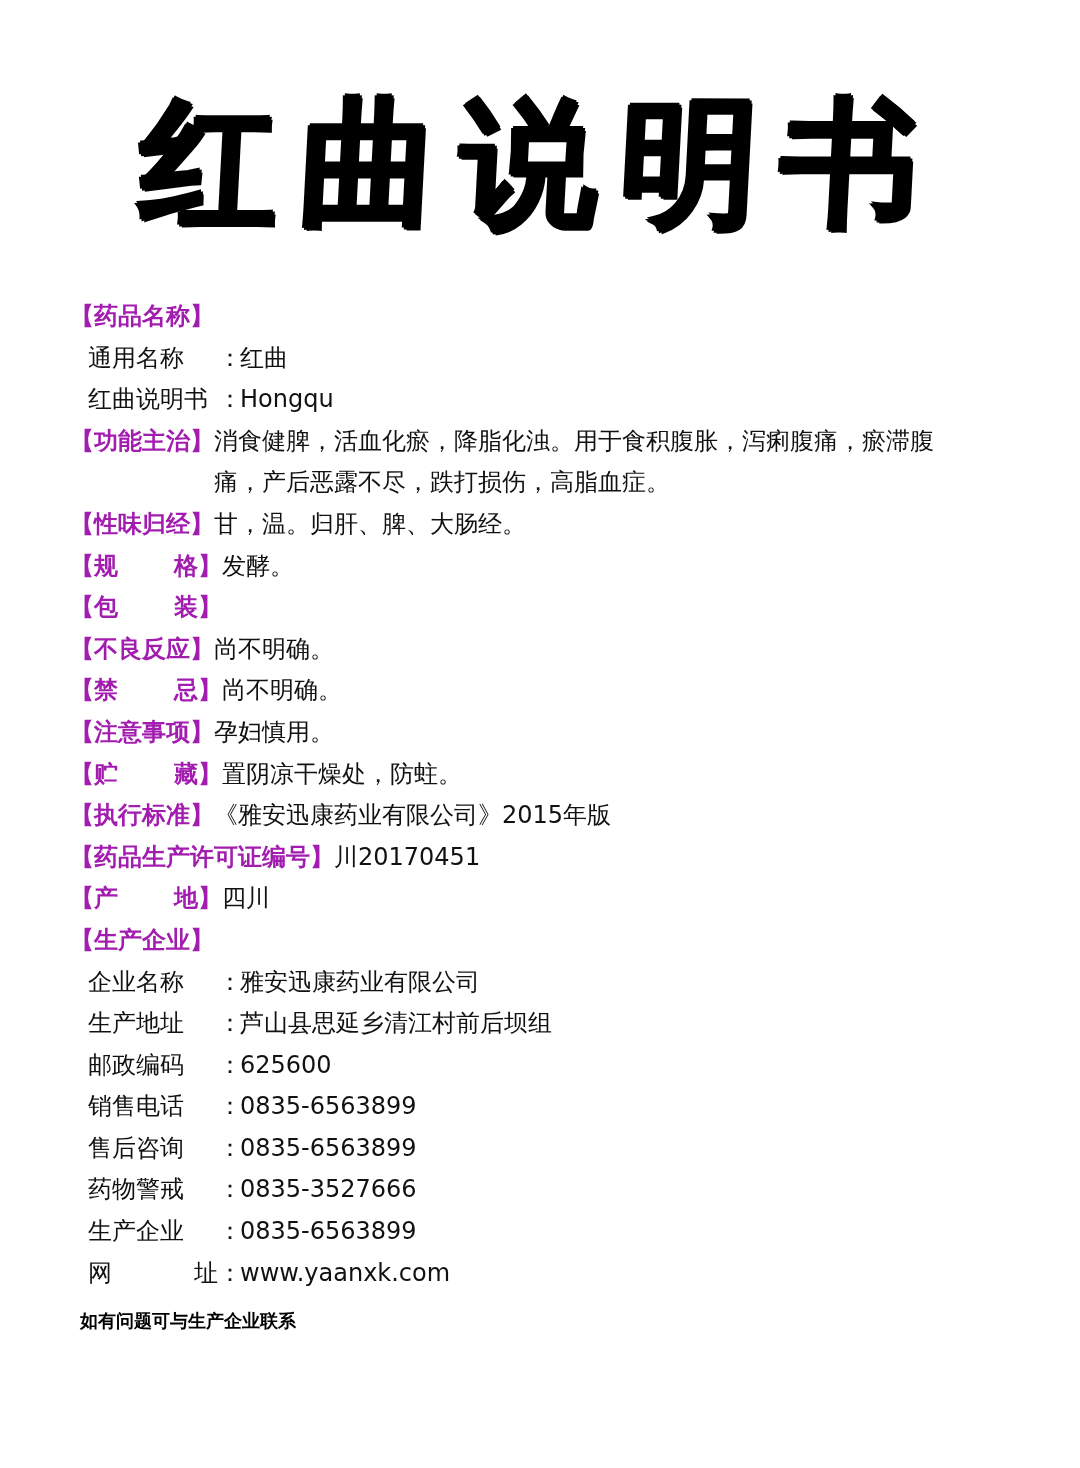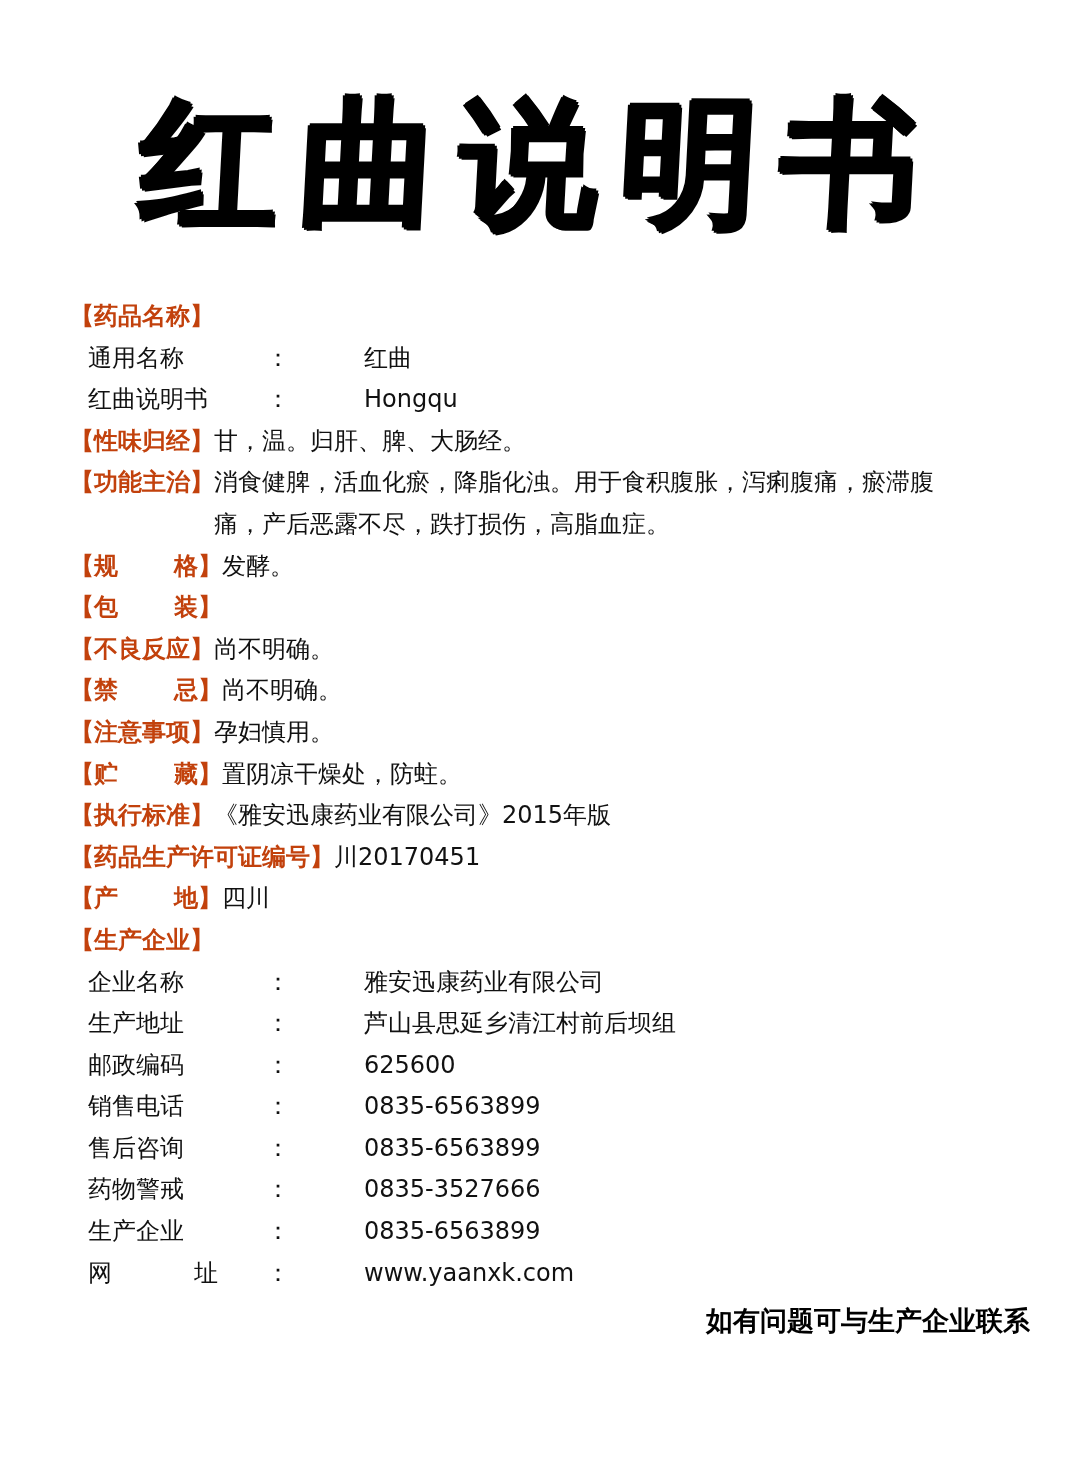--- a/index.html
+++ b/index.html
@@ -40,63 +40,60 @@
       display: flex;
       align-items: flex-start;
       font-size: 24px;
       line-height: 41.6px;
       min-height: 41.6px;
     }
     .label {
       font-weight: bold;
       white-space: pre;
       flex: 0 0 auto;
-      color: #c2410c;
+      color: #a21caf;
     }
     .label.spread {
       display: inline-flex;
       justify-content: space-between;
       width: 152px;
     }
     .value {
       flex: 1 1 auto;
       color: #111;
     }
     .row.multiline .value {
       line-height: 41.6px;
     }
     .sub-row {
       display: flex;
       font-size: 24px;
       line-height: 41.6px;
       padding-left: 18px;
-      gap: 48px;
     }
     .sub-label {
       flex: 0 0 auto;
       width: 130px;
       display: inline-flex;
       justify-content: space-between;
     }
     .sub-colon {
       flex: 0 0 auto;
       width: 22px;
     }
     .sub-value {
       flex: 1 1 auto;
-      margin-left: 28px;
     }
     .footer-note {
-      font-size: 27px;
+      font-size: 18px;
       font-weight: bold;
       line-height: 50px;
       margin-top: 2px;
       padding-left: 10px;
       color: #000;
-      text-align: right;
     }
   </style>
 </head>
 <body>
 
 <div class="title">红曲说明书</div>
 
 <div class="content">
 
   <div class="row">
@@ -104,36 +101,36 @@
   </div>
   <div class="sub-row">
     <span class="sub-label">通用名称</span>
     <span class="sub-colon">：</span>
     <span class="sub-value">红曲</span>
   </div>
   <div class="sub-row">
     <span class="sub-label">红曲说明书</span>
     <span class="sub-colon">：</span>
     <span class="sub-value">Hongqu</span>
-  </div>
-
-  <div class="row">
-    <span class="label">【性味归经】</span>
-    <span class="value">甘，温。归肝、脾、大肠经。</span>
   </div>
 
   <div class="row multiline">
     <span class="label">【功能主治】</span>
     <span class="value">
       <span style="display:block">消食健脾，活血化瘀，降脂化浊。用于食积腹胀，泻痢腹痛，瘀滞腹</span>
       <span style="display:block">痛，产后恶露不尽，跌打损伤，高脂血症。</span>
     </span>
   </div>
 
   <div class="row">
+    <span class="label">【性味归经】</span>
+    <span class="value">甘，温。归肝、脾、大肠经。</span>
+  </div>
+
+  <div class="row">
     <span class="label spread">
       <span>【规</span>
       <span>格】</span>
     </span>
     <span class="value">发酵。</span>
   </div>
 
 
   <div class="row">
     <span class="label spread">

